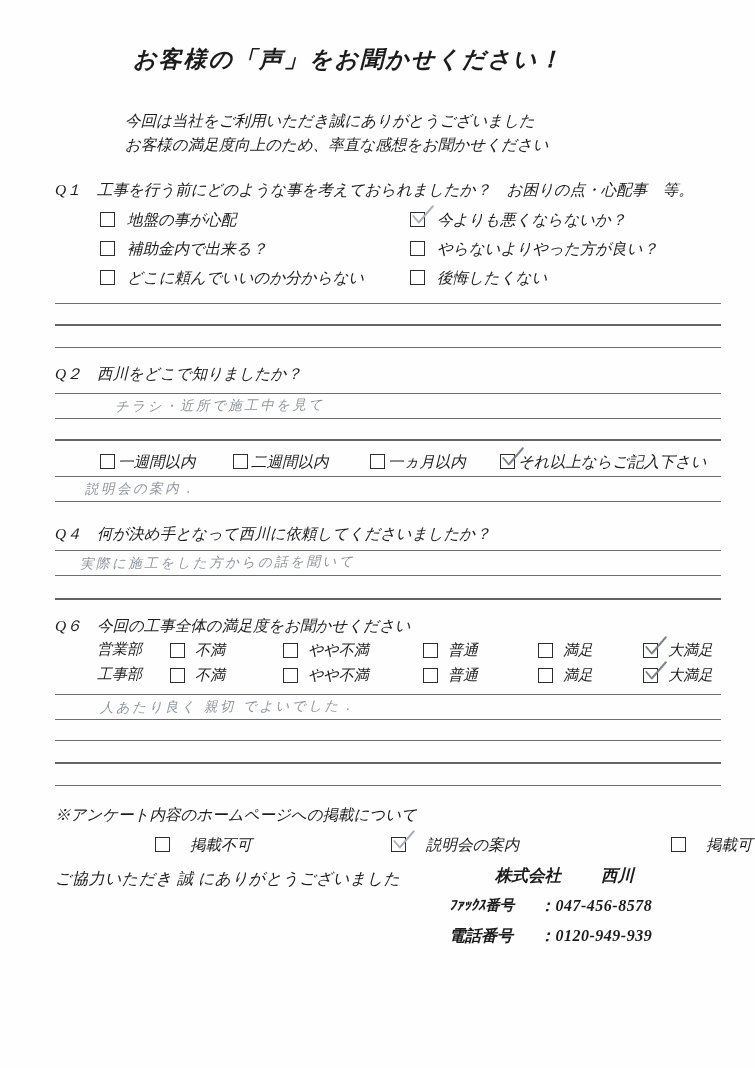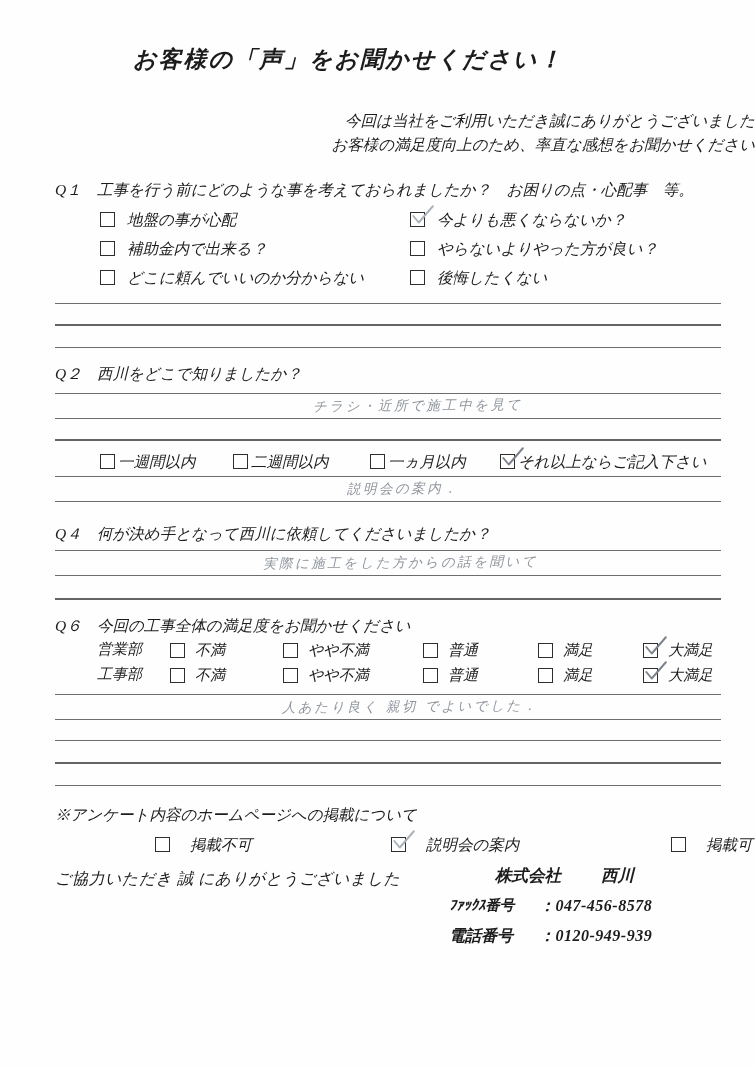--- a/index.html
+++ b/index.html
@@ -15,21 +15,21 @@
     color:#1c1c1c;
     font-size:15.5px;
     font-style:italic;
   }
   .title{
     margin:0 0 0 133px;
     font-size:23px;
     font-weight:700;
     letter-spacing:2px;
   }
-  .intro{margin:34px 0 0 125px;font-size:15.5px;line-height:24px;text-align:right;}
+  .intro{margin:34px 0 0 125px;font-size:15.5px;line-height:24px;}
   .intro .indent{padding-left:16px;}
 
   .q-head{display:flex;margin-left:55px;line-height:22px;}
   .q-num{width:42px;flex:none;}
   .q-text{flex:1;padding-right:26px;}
 
   
   .chk-item{display:inline-flex;align-items:flex-start;}
   .box{
     width:13px;height:13px;flex:none;
@@ -71,21 +71,20 @@
   .pub-opts .chk-label{margin-left:20px;}
 
   .rule{height:0;border-top:1.7px solid #6d6d6d;margin-left:55px;margin-right:34px;}
   .rule.thick{border-top-width:2.2px;border-top-color:#646464;}
 
   .hand-row{
     margin-left:55px;margin-right:34px;
     border-bottom:1.9px solid #6d6d6d;
     padding:2px 0 3px 0;
     min-height:18px;
-    text-align:center;
   }
   .hand{
     display:inline-block;
     font-family:"DejaVu Sans",sans-serif;
     color:#8f959d;
     font-size:13.5px;
     letter-spacing:2.5px;
     transform:rotate(-0.5deg);
   }
   .ind25{padding-left:25px;} .ind30{padding-left:30px;}

